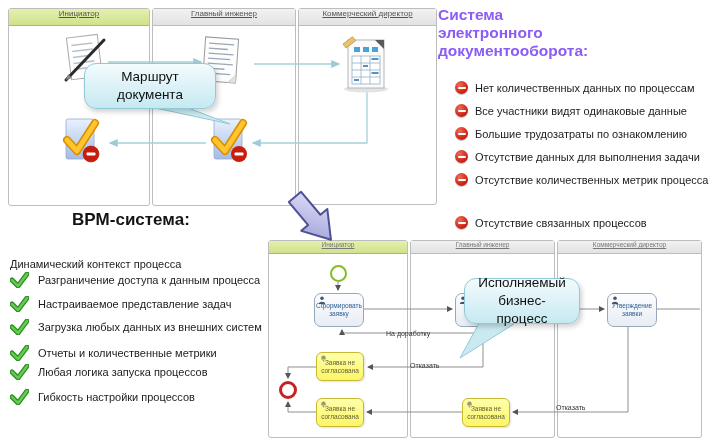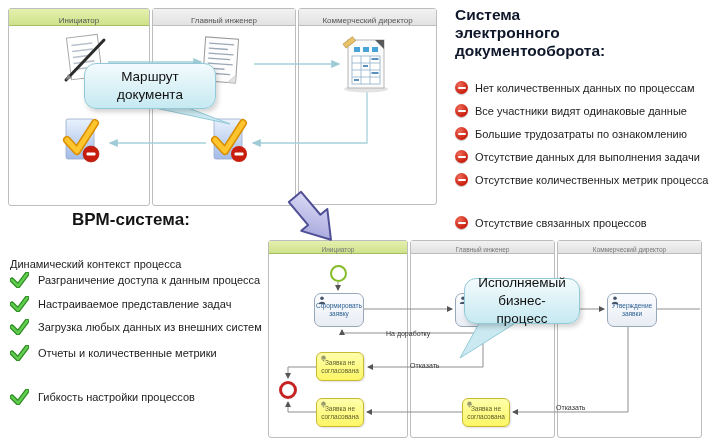--- a/index.html
+++ b/index.html
@@ -2,21 +2,21 @@
 <html><head>
 <meta charset="utf-8">
 <style>
   html,body { margin:0; padding:0; background:#fff; }
   #stage {
     position:relative; width:717px; height:444px; background:#ffffff;
     font-family:"Liberation Sans", sans-serif; overflow:hidden;
   }
   
   .lane { position:absolute; background:#fff; border:1px solid #bdbdbd; border-radius:3px; box-sizing:border-box; }
-  .lane-h { border-bottom:1px solid #bdbdbd; display:flex; align-items:flex-end; justify-content:center; color:#555; }
+  .lane-h { border-bottom:1px solid #bdbdbd; display:flex; align-items:flex-start; justify-content:center; color:#555;text-decoration:underline; }
   .lane-h.big { height:16px; font-size:8px; }
   .lane-h.sm  { height:12px; font-size:6.5px; color:#777; }
   .lane-h.green { background:linear-gradient(#e4f0af,#cfe28a); border-bottom-color:#a5bd62; }
   .lane-h.gray  { background:linear-gradient(#f2f2f2,#e2e2e2); }
   
   .task { position:absolute; width:50px; height:34px; box-sizing:border-box;
     background:linear-gradient(#fcfdfe,#e8edf4); border:1px solid #98a7ba; border-radius:7px;
     display:flex; align-items:center; justify-content:center; text-align:center;
     font-size:6.5px; color:#2f6296; line-height:1.2; padding:3px; }
   .note { position:absolute; width:48px; height:29px; box-sizing:border-box;
@@ -28,22 +28,22 @@
   .evt.start { width:17px; height:17px; border:2.5px solid #84bc28; }
   .evt.end   { width:18px; height:18px; border:3.5px solid #c62222; }
   
   .callout { position:absolute; z-index:6; box-sizing:border-box;
     background:linear-gradient(#f3fbfd,#c6e9f1); border:1px solid #92c9d6; border-radius:12px;
     box-shadow:2px 3px 5px rgba(0,0,0,.18);
     display:flex; align-items:center; justify-content:center; text-align:center;
     font-size:13.5px; color:#101010; line-height:1.35; padding:2px 8px; }
   .tail { position:absolute; z-index:5; }
   
-  .edms-title { position:absolute; left:455px; top:6px; width:158px;
-    font-size:15.5px; font-weight:bold; color:#0f172a; line-height:18px; }
+  .edms-title { position:absolute; left:438px; top:6px; width:158px;
+    font-size:15.5px; font-weight:bold; color:#8b5cf6; line-height:18px; }
   .bpm-title { position:absolute; left:72px; top:210px; font-size:17px; font-weight:bold; color:#141414; }
   .lrow { position:absolute; display:flex; align-items:center; height:15px; }
   .lrow.red  { left:455px; gap:7px; font-size:11px;   color:#1c1c1c; }
   .lrow.grn  { left:10px;  gap:9px; font-size:11px;   color:#1c1c1c; }
   .minus-ic { width:13px; height:13px; border-radius:50%; flex:0 0 13px;
     background:radial-gradient(circle at 35% 30%, #f06a57, #c81d0d 70%);
     position:relative; box-shadow:0 1px 1px rgba(0,0,0,.25); }
   .minus-ic::after { content:""; position:absolute; left:2.5px; top:5.5px; width:8px; height:2.4px;
     background:#fff; border-radius:1px; }
   .edge-lbl { position:absolute; font-size:7px; color:#333; z-index:4; }
@@ -239,20 +239,27 @@
     </svg>
     <span>Загрузка любых данных из внешних систем</span>
   </div>
   <div class="lrow grn" style="top:345px;">
     <svg width="19" height="16">
       <path d="M2,8 L8,14 L17,2" fill="none" stroke="#2e8f22" stroke-width="5" stroke-linecap="round" stroke-linejoin="round"></path>
       <path d="M2,8 L8,14 L17,2" fill="none" stroke="#64ce52" stroke-width="2.4" stroke-linecap="round" stroke-linejoin="round"></path>
     </svg>
     <span>Отчеты и количественные метрики</span>
   </div>
+  <div class="lrow grn" style="top:364px;">
+    <svg width="19" height="16">
+      <path d="M2,8 L8,14 L17,2" fill="none" stroke="#2e8f22" stroke-width="5" stroke-linecap="round" stroke-linejoin="round"></path>
+      <path d="M2,8 L8,14 L17,2" fill="none" stroke="#64ce52" stroke-width="2.4" stroke-linecap="round" stroke-linejoin="round"></path>
+    </svg>
+    <span>Любая логика запуска процессов</span>
+  </div>
   <div class="lrow grn" style="top:389px;">
     <svg width="19" height="16">
       <path d="M2,8 L8,14 L17,2" fill="none" stroke="#2e8f22" stroke-width="5" stroke-linecap="round" stroke-linejoin="round"></path>
       <path d="M2,8 L8,14 L17,2" fill="none" stroke="#64ce52" stroke-width="2.4" stroke-linecap="round" stroke-linejoin="round"></path>
     </svg>
     <span>Гибкость настройки процессов</span>
   </div>
 
   <div class="lane" style="left:268px; top:240px; width:140px; height:198px;">
     <div class="lane-h sm green">

